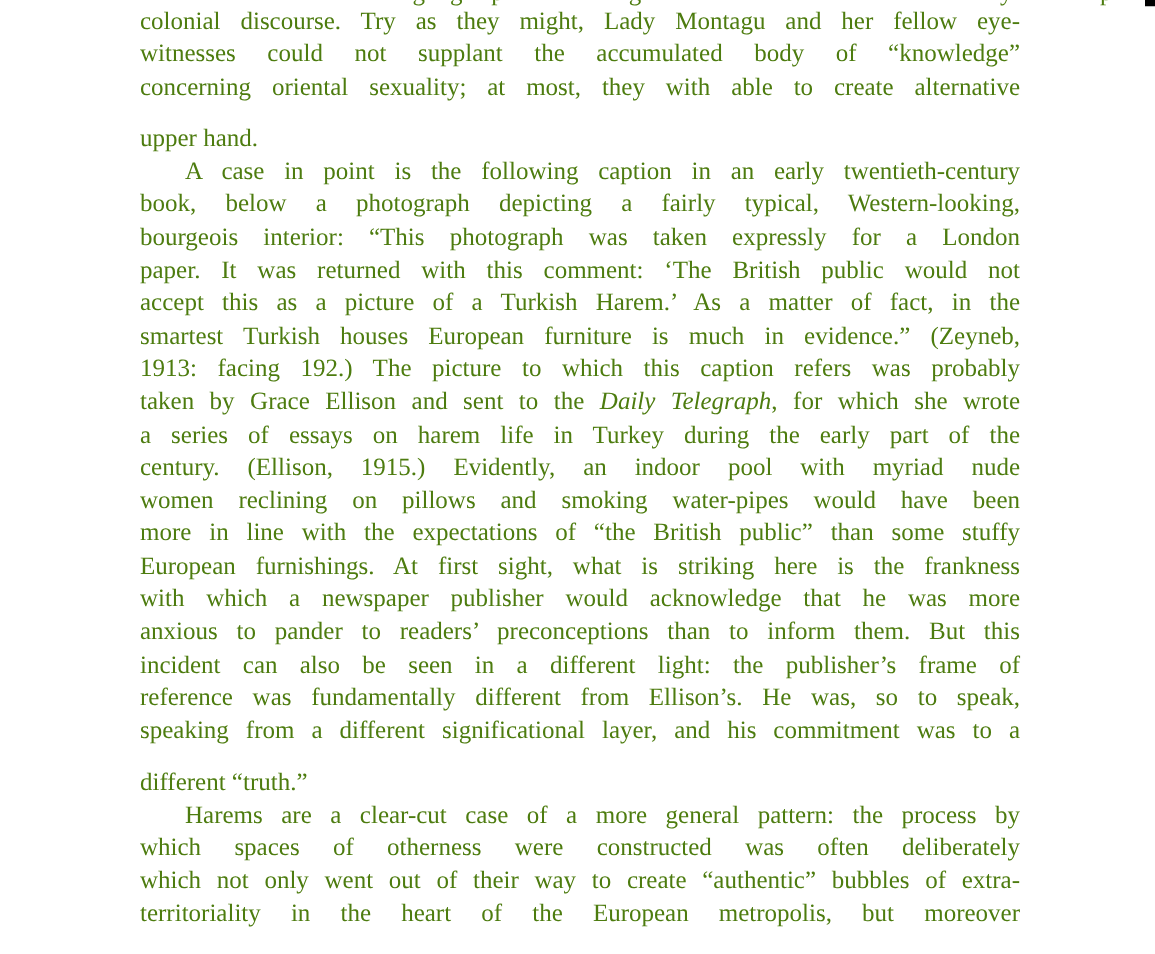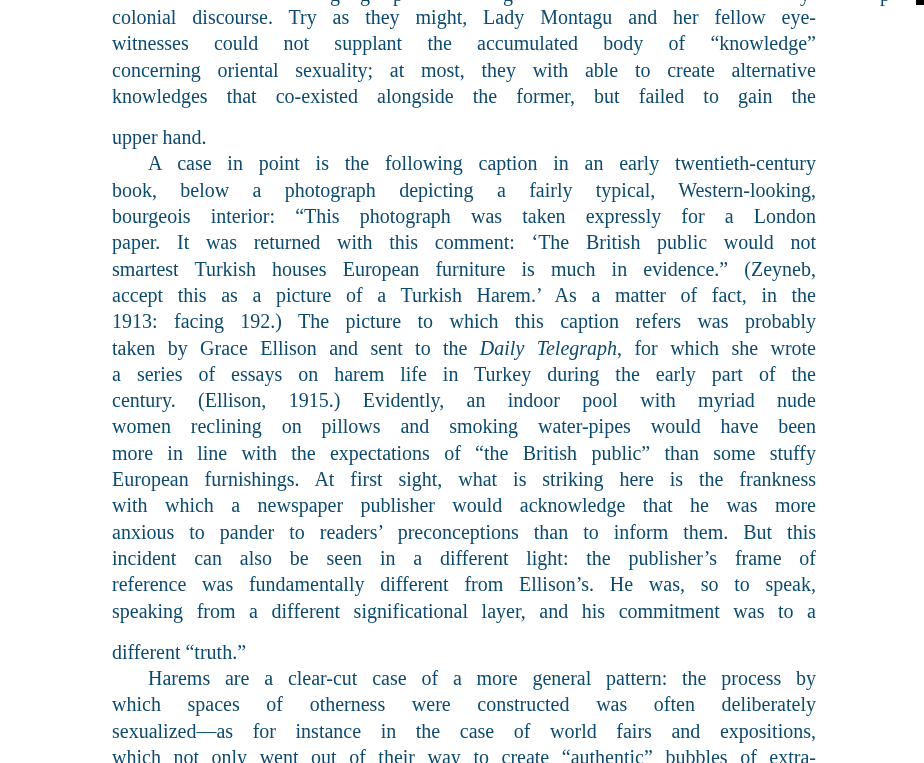--- a/index.html
+++ b/index.html
@@ -8,21 +8,21 @@
     overflow: hidden;
     background: #ffffff;
   }
   .page {
     position: relative;
     width: 924px;
     height: 763px;
     background: #ffffff;
     overflow: hidden;
     font-family: "Liberation Serif", "DejaVu Serif", serif;
-    color: #0c4a6e;
+    color: #4d7c0f;
   }
   .corner-mark {
     position: absolute;
     top: 0;
     right: 0;
     width: 8px;
     height: 5px;
     background: #000000;
   }
   .partial-line {
@@ -77,48 +77,46 @@
     <span style="left:688px">y</span>
     <span style="left:768px">p</span>
   </div>
 
   <div class="text-col">
 
     <div>
       <div class="line">colonial discourse. Try as they might, Lady Montagu and her fellow eye-</div>
       <div class="line">witnesses could not supplant the accumulated body of “knowledge”</div>
       <div class="line">concerning oriental sexuality; at most, they with able to create alternative</div>
-      <div class="line">knowledges that co-existed alongside the former, but failed to gain the</div>
       <div class="line lastline">upper hand.</div>
     </div>
 
     <div>
       <div class="line indent">A case in point is the following caption in an early twentieth-century</div>
       <div class="line">book, below a photograph depicting a fairly typical, Western-looking,</div>
       <div class="line">bourgeois interior: “This photograph was taken expressly for a London</div>
       <div class="line">paper. It was returned with this comment: ‘The British public would not</div>
+      <div class="line">accept this as a picture of a Turkish Harem.’ As a matter of fact, in the</div>
       <div class="line">smartest Turkish houses European furniture is much in evidence.” (Zeyneb,</div>
-      <div class="line">accept this as a picture of a Turkish Harem.’ As a matter of fact, in the</div>
       <div class="line">1913: facing 192.) The picture to which this caption refers was probably</div>
       <div class="line"><span>taken by Grace Ellison and sent to the </span><em>Daily Telegraph</em><span>, for which she wrote</span></div>
       <div class="line">a series of essays on harem life in Turkey during the early part of the</div>
       <div class="line">century. (Ellison, 1915.) Evidently, an indoor pool with myriad nude</div>
       <div class="line">women reclining on pillows and smoking water-pipes would have been</div>
       <div class="line">more in line with the expectations of “the British public” than some stuffy</div>
       <div class="line">European furnishings. At first sight, what is striking here is the frankness</div>
       <div class="line">with which a newspaper publisher would acknowledge that he was more</div>
       <div class="line">anxious to pander to readers’ preconceptions than to inform them. But this</div>
       <div class="line">incident can also be seen in a different light: the publisher’s frame of</div>
       <div class="line">reference was fundamentally different from Ellison’s. He was, so to speak,</div>
       <div class="line">speaking from a different significational layer, and his commitment was to a</div>
       <div class="line lastline">different “truth.”</div>
     </div>
 
     <div>
       <div class="line indent">Harems are a clear-cut case of a more general pattern: the process by</div>
       <div class="line">which spaces of otherness were constructed was often deliberately</div>
-      <div class="line">sexualized—as for instance in the case of world fairs and expositions,</div>
       <div class="line">which not only went out of their way to create “authentic” bubbles of extra-</div>
       <div class="line">territoriality in the heart of the European metropolis, but moreover</div>
     </div>
 
   </div>
 </div>
 
 </body></html>

